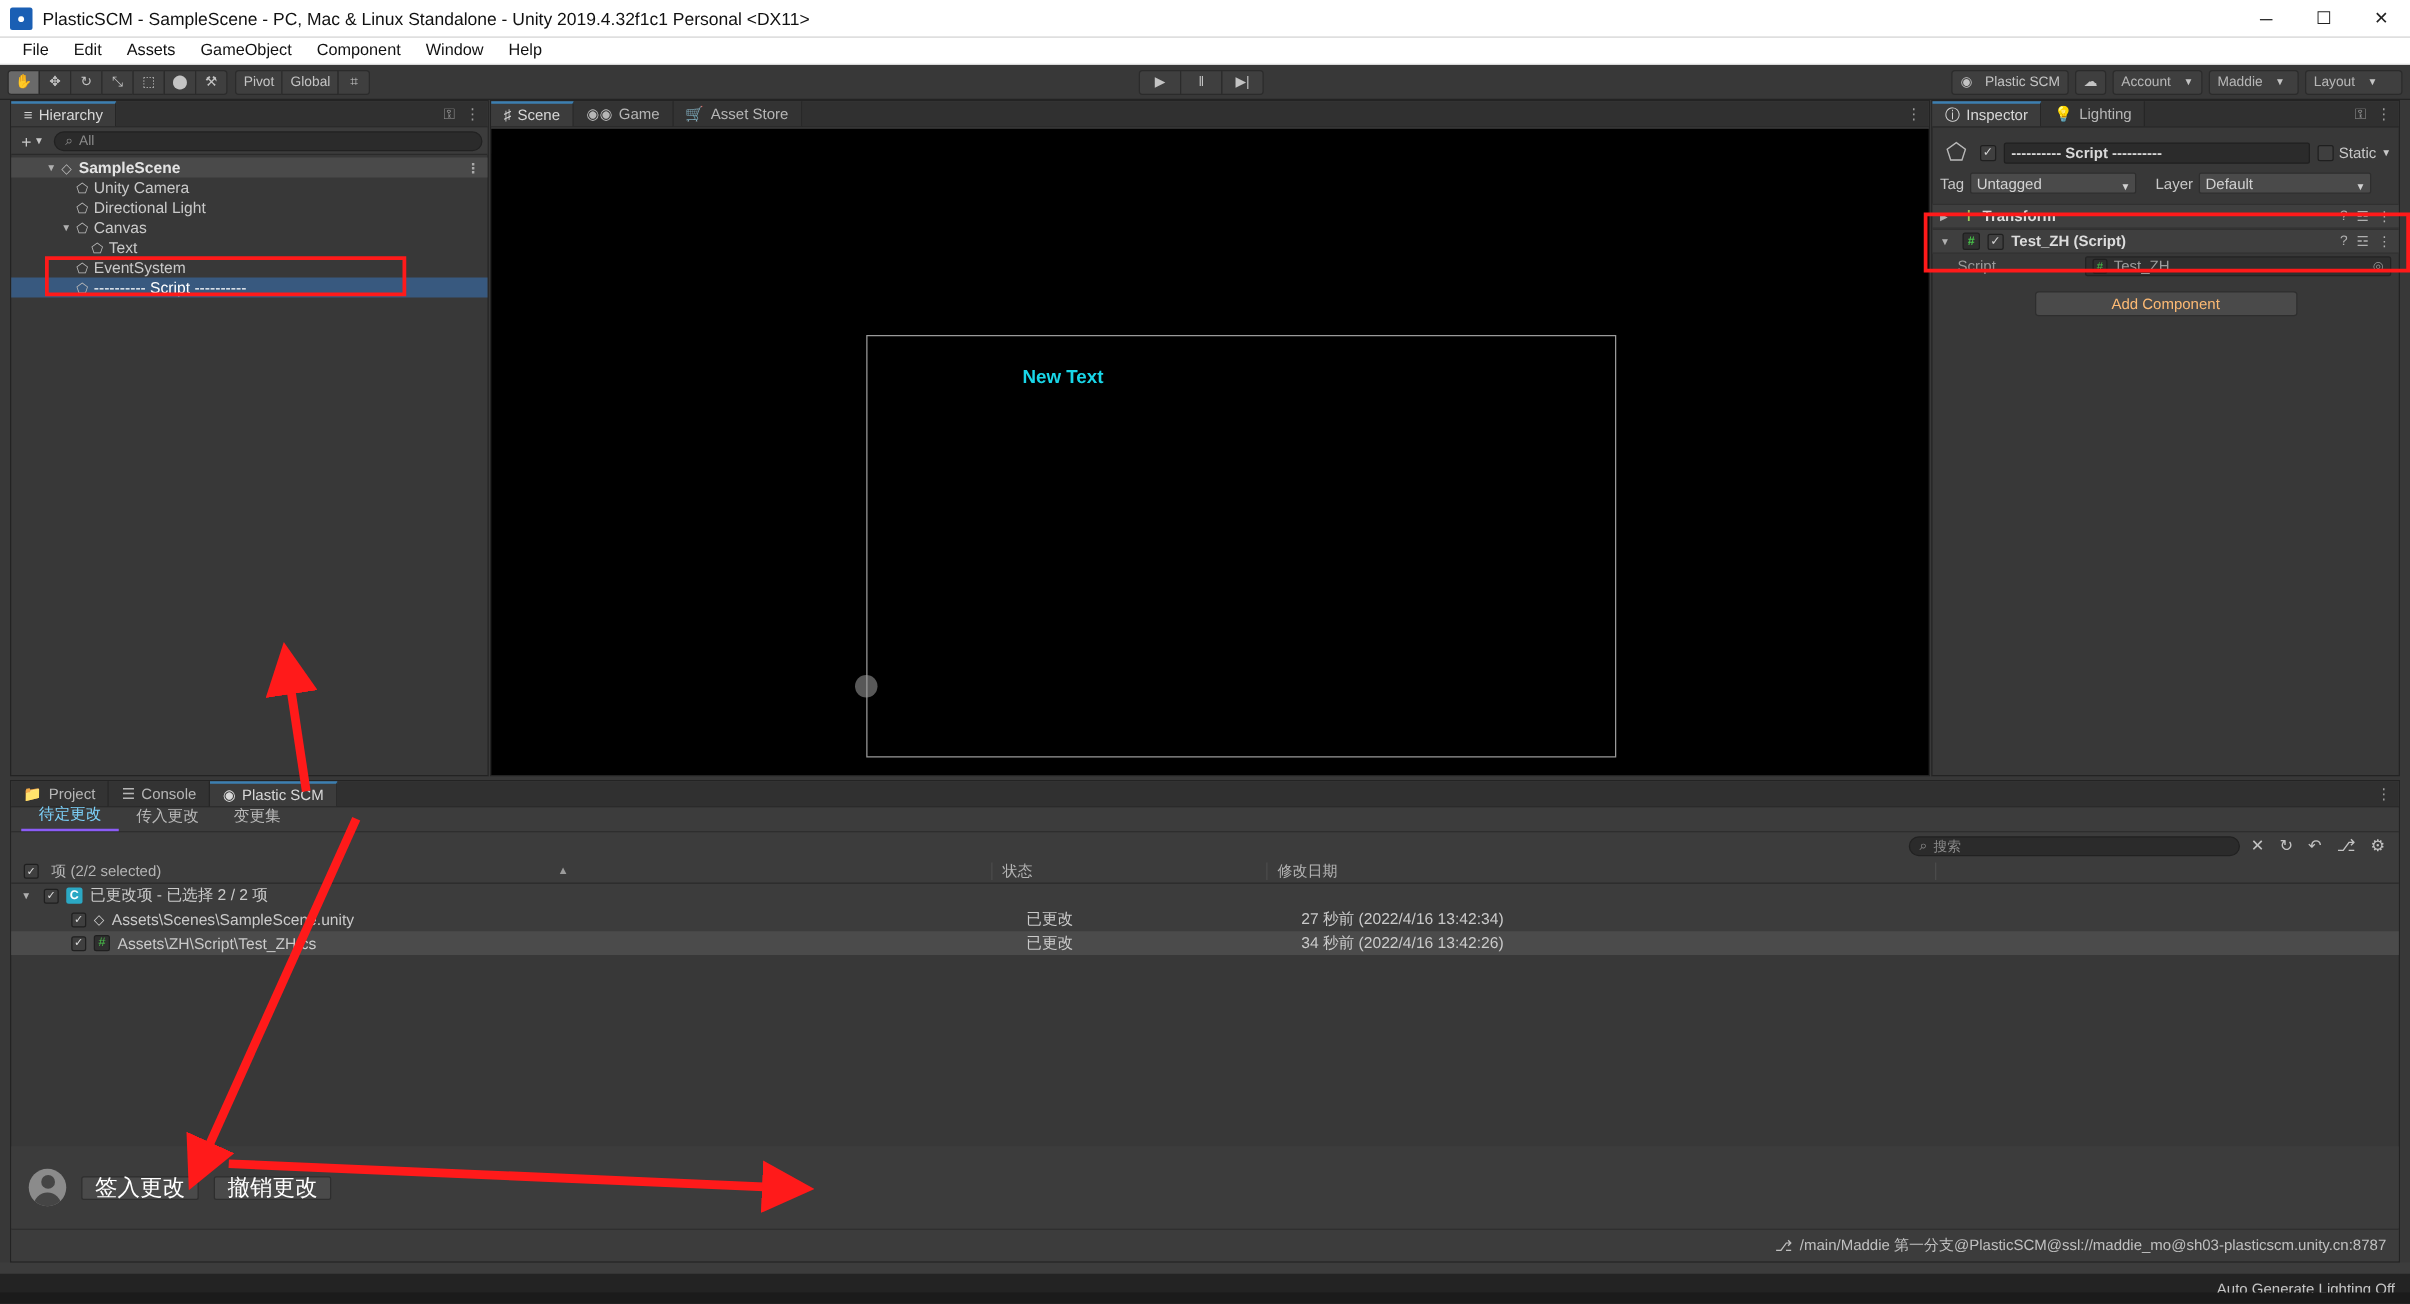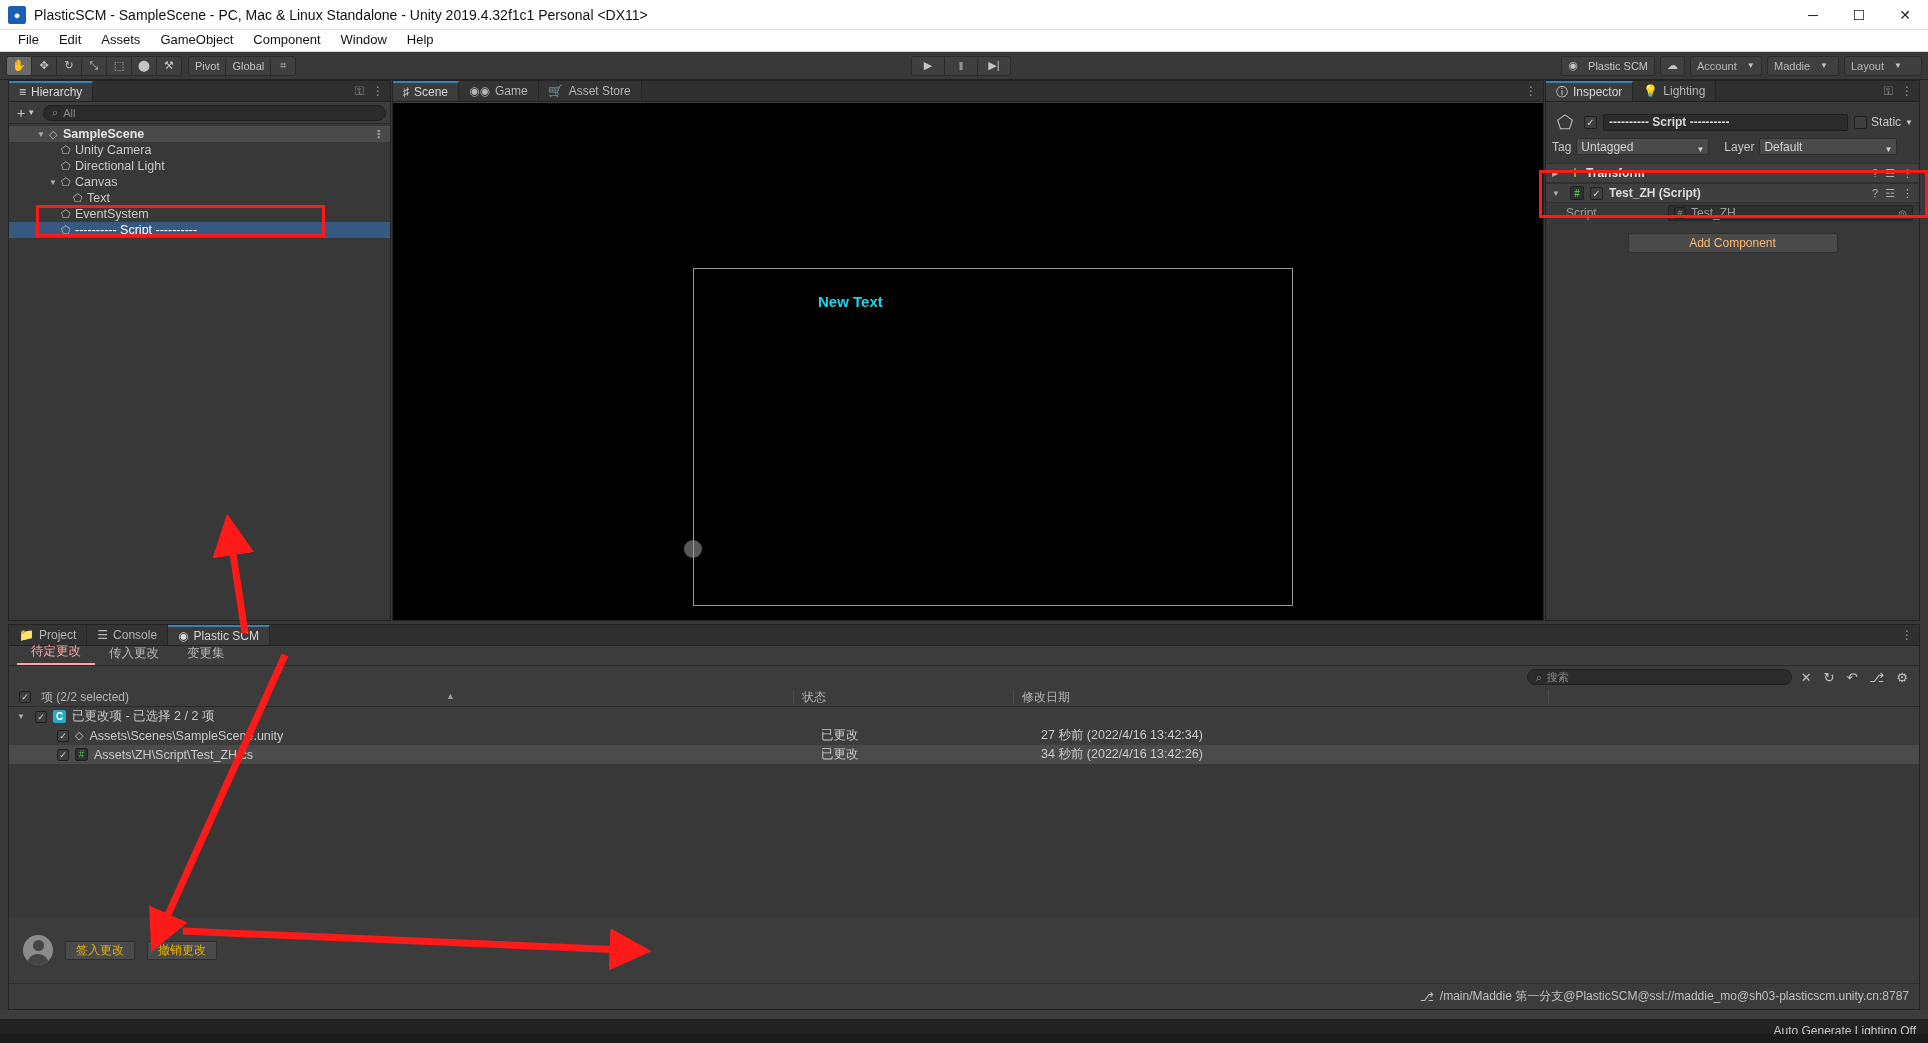--- a/index.html
+++ b/index.html
@@ -125,21 +125,21 @@
     justify-content:center; color:#fdba74; font-size:12px; }
   .cs-ico { width:14px; height:14px; background:#2f2f2f; border:1px solid #1f1f1f;
     color:#49c24a; font-size:10px; display:flex; align-items:center;
     justify-content:center; border-radius:2px; }
 
   
   #bottom { left:8px; right:8px; bottom:0; height:386px; }
   .scm-subtabs { height:20px; background:#3c3c3c; display:flex; align-items:flex-end;
     gap:0; padding-left:8px; border-bottom:1px solid #2a2a2a; }
   .scm-subtab { font-size:12.5px; color:#b8b8b8; padding:0 14px 3px 14px; }
-  .scm-subtab.active { color:#fca5a5; border-bottom:2px solid #fca5a5; }
+  .scm-subtab.active { color:#7dd3fc; border-bottom:2px solid #8b5cf6; }
   .scm-searchrow { height:22px; background:#3c3c3c; display:flex; align-items:center;
     justify-content:flex-end; gap:6px; padding:0 8px; }
   .scm-search { width:265px; height:16px; background:#2b2b2b; border:1px solid #212121;
     border-radius:8px; display:flex; align-items:center; padding:0 8px; gap:5px;
     color:#8a8a8a; font-size:11px; }
   .scm-ic { color:#c2c2c2; font-size:13px; padding:0 3px; }
   .col-head { height:19px; background:#3c3c3c; display:flex; align-items:center;
     border-bottom:1px solid #2a2a2a; color:#b4b4b4; font-size:12px; position:relative; }
   .col { border-left:1px solid #4b4b4b; padding-left:8px; height:14px;
     display:flex; align-items:center; }
@@ -162,21 +162,21 @@
   .avatar { width:30px; height:30px; border-radius:50%; background:#8b8b8b;
     position:relative; overflow:hidden; flex:none; }
   .avatar:before { content:""; position:absolute; width:11px; height:11px;
     border-radius:50%; background:#454545; left:9.5px; top:5px; }
   .avatar:after { content:""; position:absolute; width:22px; height:13px;
     border-radius:11px 11px 0 0; background:#454545; left:4px; top:19px; }
   .commentbox { width:580px; height:52px; background:#333333; border:1px solid #2a2a2a;
     border-radius:3px; color:#cfcfcf; font-size:12.5px; padding:6px 8px; }
   .scmbtn { height:19px; background:#4a4a4a; border:1px solid #2e2e2e; border-radius:2px;
     display:flex; align-items:center; justify-content:center; padding:0 10px;
-    color:#eab308; font-size:12px; }
+    color:#ffffff; font-size:18px; }
   .scm-statusbar { position:absolute; left:0; right:0; bottom:0; height:26px;
     background:#3c3c3c; display:flex; align-items:center; justify-content:flex-end;
     padding-right:10px; gap:6px; color:#c0c0c0; font-size:12px; border-top:1px solid #2f2f2f; }
 
   
   .appstatus { position:absolute; left:0; right:0; bottom:0; height:24px;
     background:#232323; display:flex; align-items:center; justify-content:flex-end;
     padding-right:12px; color:#c6c6c6; font-size:12px; }
   .taskbar-strip { position:absolute; left:0; bottom:0; width:100%; height:9px;
     background:#1b1b1b; }

